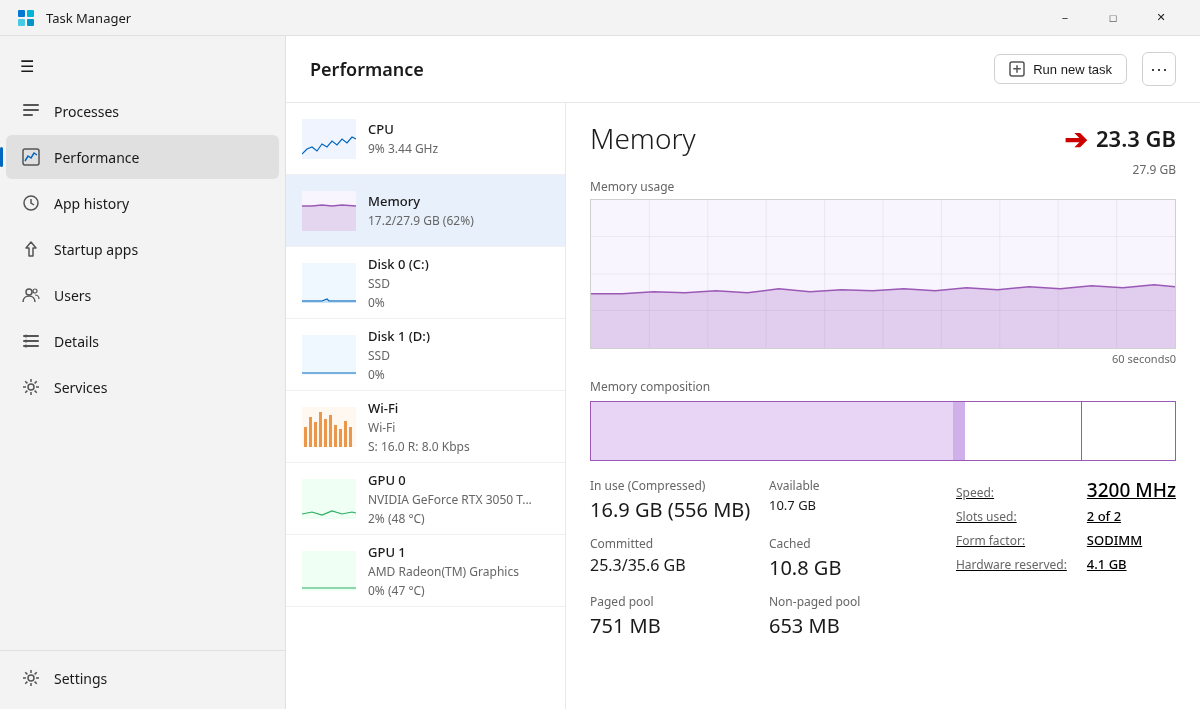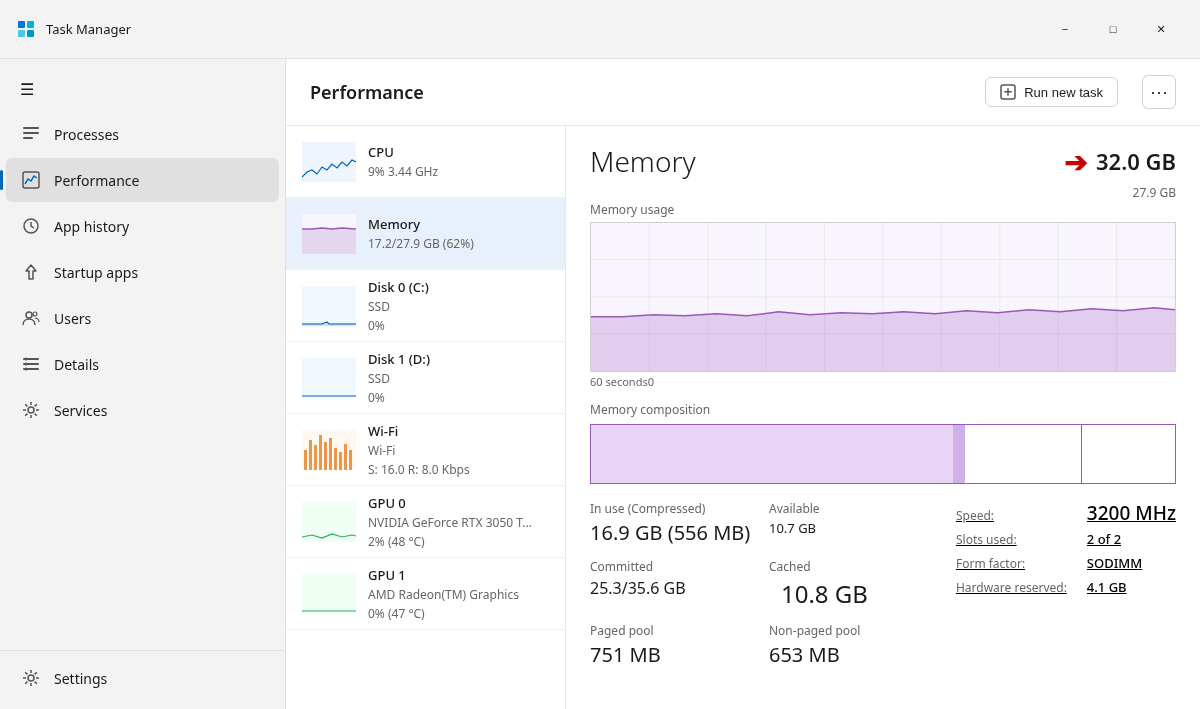--- a/index.html
+++ b/index.html
@@ -9,21 +9,21 @@
       width: 1200px;
       height: 709px;
       overflow: hidden;
       display: flex;
       flex-direction: column;
     }
 
     
     .titlebar {
       background: #f3f3f3;
-      height: 59px;
+      height: 36px;
       display: flex;
       align-items: center;
       padding: 0 16px;
       border-bottom: 1px solid #e0e0e0;
       flex-shrink: 0;
     }
     .titlebar-icon {
       width: 20px;
       height: 20px;
       margin-right: 10px;
@@ -145,21 +145,21 @@
       display: flex;
       align-items: center;
       gap: 8px;
       padding: 6px 14px;
       border: 1px solid #d0d0d0;
       border-radius: 6px;
       background: white;
       cursor: pointer;
       font-size: 13px;
       color: #1a1a1a;
-      margin-right: 24px;
+      margin-right: 15px;
     }
     .more-btn {
       width: 34px;
       height: 34px;
       border: 1px solid #d0d0d0;
       border-radius: 6px;
       background: white;
       cursor: pointer;
       display: flex;
       align-items: center;
@@ -266,21 +266,21 @@
     .memory-chart {
       width: 100%;
       height: 150px;
       border: 1px solid #d0d0d0;
       background: #f8f5ff;
       position: relative;
       overflow: hidden;
     }
     .chart-time {
       display: flex;
-      justify-content: flex-start;
+      justify-content: flex-end;
       font-size: 11px;
       color: #666;
       margin-top: 2px;
       margin-bottom: 12px;
     }
 
     
     .composition-label {
       font-size: 12px;
       color: #666;
@@ -573,21 +573,21 @@
         </div>
 
       </div>
 
       <div class="detail-panel">
 
         <div class="detail-header">
           <span class="detail-title">Memory</span>
           <div class="detail-total">
             <span class="arrow-right">➔</span>
-            <span>32.0 GB</span>
+            <span>23.3 GB</span>
           </div>
         </div>
 
         <div class="chart-container">
           <div class="chart-top-row">
             <div class="detail-subtitle">Memory usage</div>
             <div class="detail-sub-value">27.9 GB</div>
           </div>
 
           <div class="memory-chart">
@@ -638,21 +638,21 @@
               <div>
                 <div class="stat-label">Available</div>
                 <div class="stat-value" style="font-size: 13px;">10.7 GB</div>
               </div>
               <div>
                 <div class="stat-label">Committed</div>
                 <div class="stat-value" style="font-size: 16px;">25.3/35.6 GB</div>
               </div>
               <div>
                 <div class="stat-label">Cached</div>
-                <div class="stat-value" style="font-size: 24px; margin-left: 12px;">10.8 GB</div>
+                <div class="stat-value" style="font-size: 20px;">10.8 GB</div>
               </div>
               <div>
                 <div class="stat-label">Paged pool</div>
                 <div class="stat-value" style="font-size: 20px;">751 MB</div>
               </div>
               <div>
                 <div class="stat-label">Non-paged pool</div>
                 <div class="stat-value" style="font-size: 20px;">653 MB</div>
               </div>
             </div>

